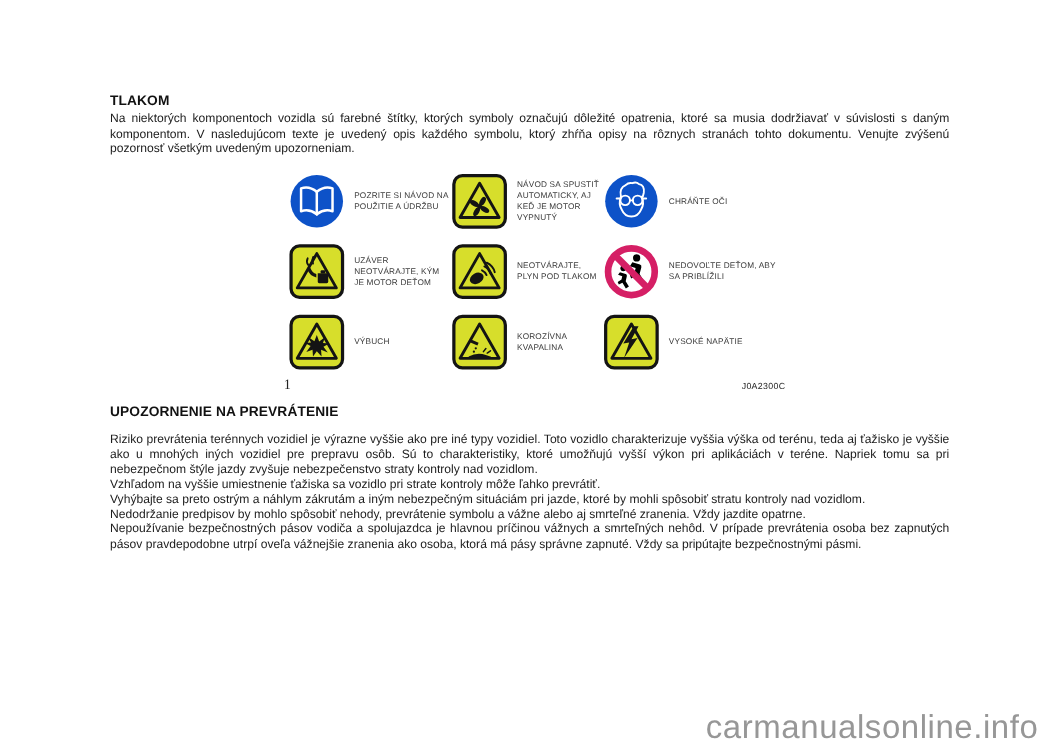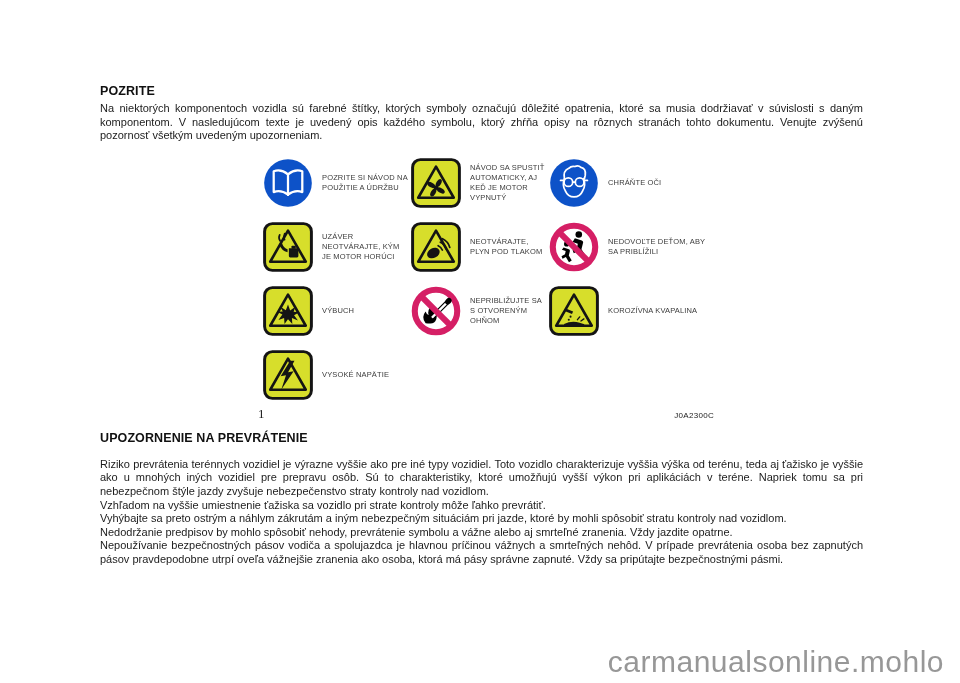--- a/index.html
+++ b/index.html
@@ -92,21 +92,21 @@
     letter-spacing:.5px;
   }
 </style>
 </head>
 <body>
 
 <div class="page">
   <div class="content">
 
     <div>
-      <div class="section-heading">POZRITE</div>
+      <div class="section-heading">TLAKOM</div>
       <p class="body-text">Na niektorých komponentoch vozidla sú farebné štítky, ktorých symboly označujú dôležité opatrenia, ktoré sa musia dodržiavať v súvislosti s daným komponentom. V nasledujúcom texte je uvedený opis každého symbolu, ktorý zhŕňa opisy na rôznych stranách tohto dokumentu. Venujte zvýšenú pozornosť všetkým uvedeným upozorneniam.</p>
 
       <div class="figure">
         <div class="symbols-grid">
   <div class="symbol-cell">
     <span class="symbol-icon">
                 <svg viewBox="0 0 60 60">
                   <circle cx="30" cy="30" r="27.5" fill="var(--mandatory-blue)"></circle>
                   <g fill="none" stroke="#fff" stroke-width="2.6" stroke-linejoin="round" stroke-linecap="round">
                     <path d="M30 20 Q22 13.5 13.5 16.5 L13.5 40.5 Q22 37.5 30 43.5"></path>
@@ -163,21 +163,21 @@
                   <path d="M30 11 L50.5 47 H9.5 Z" fill="none" stroke="#141414" stroke-width="3" stroke-linejoin="round"></path>
                   <g fill="#141414">
                     <path d="M31 31.5 h11 v9 q0 1.5-1.5 1.5 h-8 q-1.5 0-1.5-1.5 z"></path>
                     <rect x="34" y="28.5" width="5" height="3.4" rx="1"></rect>
                     <path d="M29.5 36 q-7-1.5-9.5-8.5 l3.2-1.6 q2 5.4 6.3 6.6 z"></path>
                     <path d="M21 23 q-2.4-3.5-.6-7" stroke="#141414" stroke-width="2" fill="none" stroke-linecap="round"></path>
                     <path d="M26 21.5 q-1.6-3.5 .2-7" stroke="#141414" stroke-width="2" fill="none" stroke-linecap="round"></path>
                   </g>
                 </svg>
               </span>
-    <span class="symbol-label">UZÁVER NEOTVÁRAJTE, KÝM JE MOTOR HORÚCI</span>
+    <span class="symbol-label">UZÁVER NEOTVÁRAJTE, KÝM JE MOTOR DEŤOM</span>
   </div>
 
   <div class="symbol-cell">
     <span class="symbol-icon">
                 <svg viewBox="0 0 60 60">
                   <rect x="3" y="3" width="54" height="54" rx="9" fill="var(--warning-yellow)" stroke="#141414" stroke-width="3.4"></rect>
                   <path d="M30 11 L50.5 47 H9.5 Z" fill="none" stroke="#141414" stroke-width="3" stroke-linejoin="round"></path>
                   <g>
                     <ellipse cx="27" cy="37" rx="7.6" ry="5.6" fill="#141414" transform="rotate(-28 27 37)"></ellipse>
                     <g stroke="#141414" stroke-width="2" fill="none" stroke-linecap="round">
@@ -212,36 +212,20 @@
                 <svg viewBox="0 0 60 60">
                   <rect x="3" y="3" width="54" height="54" rx="9" fill="var(--warning-yellow)" stroke="#141414" stroke-width="3.4"></rect>
                   <path d="M30 11 L50.5 47 H9.5 Z" fill="none" stroke="#141414" stroke-width="3" stroke-linejoin="round"></path>
                   <polygon fill="#141414" points="30,22.5 32.5,29.5 38.5,25 36.5,31 43,31.5 37,35 41.5,41 34.5,38 35,45 30,39.5 26,45 25.5,38 19,40.5 23.5,34 17.5,31 24,30.5 20.5,24.5 27.5,29"></polygon>
                 </svg>
               </span>
     <span class="symbol-label">VÝBUCH</span>
   </div>
 
 
-  <div class="symbol-cell">
-    <span class="symbol-icon">
-                <svg viewBox="0 0 60 60">
-                  <circle cx="30" cy="30" r="24.5" fill="#fff" stroke="var(--prohibition-red)" stroke-width="7"></circle>
-                  <g>
-                    <path fill="#000" d="M18 44 q-5.5-7 0-13.5 q1 3.2 3.6 4.2 q-2-6 3-10.2 q0 5 4 8 q3.2 3 1.6 7.2 q-1.6 4.6-6.6 4.6 q-3.6 0-5.6-0.3 z"></path>
-                    <g transform="rotate(45 34 29)">
-                      <rect x="32" y="16" width="4" height="26" rx="1.2" fill="#fff" stroke="#000" stroke-width="1.4"></rect>
-                      <ellipse cx="34" cy="14.5" rx="3.2" ry="4.2" fill="#000"></ellipse>
-                    </g>
-                  </g>
-                  <line x1="12.8" y1="12.8" x2="47.2" y2="47.2" stroke="var(--prohibition-red)" stroke-width="7"></line>
-                </svg>
-              </span>
-    <span class="symbol-label">NEPRIBLIŽUJTE SA S OTVORENÝM OHŇOM</span>
-  </div>
 
   <div class="symbol-cell">
     <span class="symbol-icon">
                 <svg viewBox="0 0 60 60">
                   <rect x="3" y="3" width="54" height="54" rx="9" fill="var(--warning-yellow)" stroke="#141414" stroke-width="3.4"></rect>
                   <path d="M30 11 L50.5 47 H9.5 Z" fill="none" stroke="#141414" stroke-width="3" stroke-linejoin="round"></path>
                   <g fill="#141414">
                     <path d="M20.5 27 l8.5 3.6 -1.3 3 -8.5-3.6 z"></path>
                     <circle cx="26" cy="36.5" r="1.2"></circle>
                     <circle cx="24" cy="40" r="1.2"></circle>
@@ -277,14 +261,14 @@
           <p class="body-text">Riziko prevrátenia terénnych vozidiel je výrazne vyššie ako pre iné typy vozidiel. Toto vozidlo charakterizuje vyššia výška od terénu, teda aj ťažisko je vyššie ako u mnohých iných vozidiel pre prepravu osôb. Sú to charakteristiky, ktoré umožňujú vyšší výkon pri aplikáciách v teréne. Napriek tomu sa pri nebezpečnom štýle jazdy zvyšuje nebezpečenstvo straty kontroly nad vozidlom.</p>
           <p class="body-text">Vzhľadom na vyššie umiestnenie ťažiska sa vozidlo pri strate kontroly môže ľahko prevrátiť.</p>
           <p class="body-text">Vyhýbajte sa preto ostrým a náhlym zákrutám a iným nebezpečným situáciám pri jazde, ktoré by mohli spôsobiť stratu kontroly nad vozidlom.</p>
           <p class="body-text">Nedodržanie predpisov by mohlo spôsobiť nehody, prevrátenie symbolu a vážne alebo aj smrteľné zranenia. Vždy jazdite opatrne.</p>
           <p class="body-text">Nepoužívanie bezpečnostných pásov vodiča a spolujazdca je hlavnou príčinou vážnych a smrteľných nehôd. V prípade prevrátenia osoba bez zapnutých pásov pravdepodobne utrpí oveľa vážnejšie zranenia ako osoba, ktorá má pásy správne zapnuté. Vždy sa pripútajte bezpečnostnými pásmi.</p>
         </div>
     </div>
 
   </div>
 
-  <div class="watermark">carmanualsonline.mohlo</div>
+  <div class="watermark">carmanualsonline.info</div>
 </div>
 
 </body></html>

